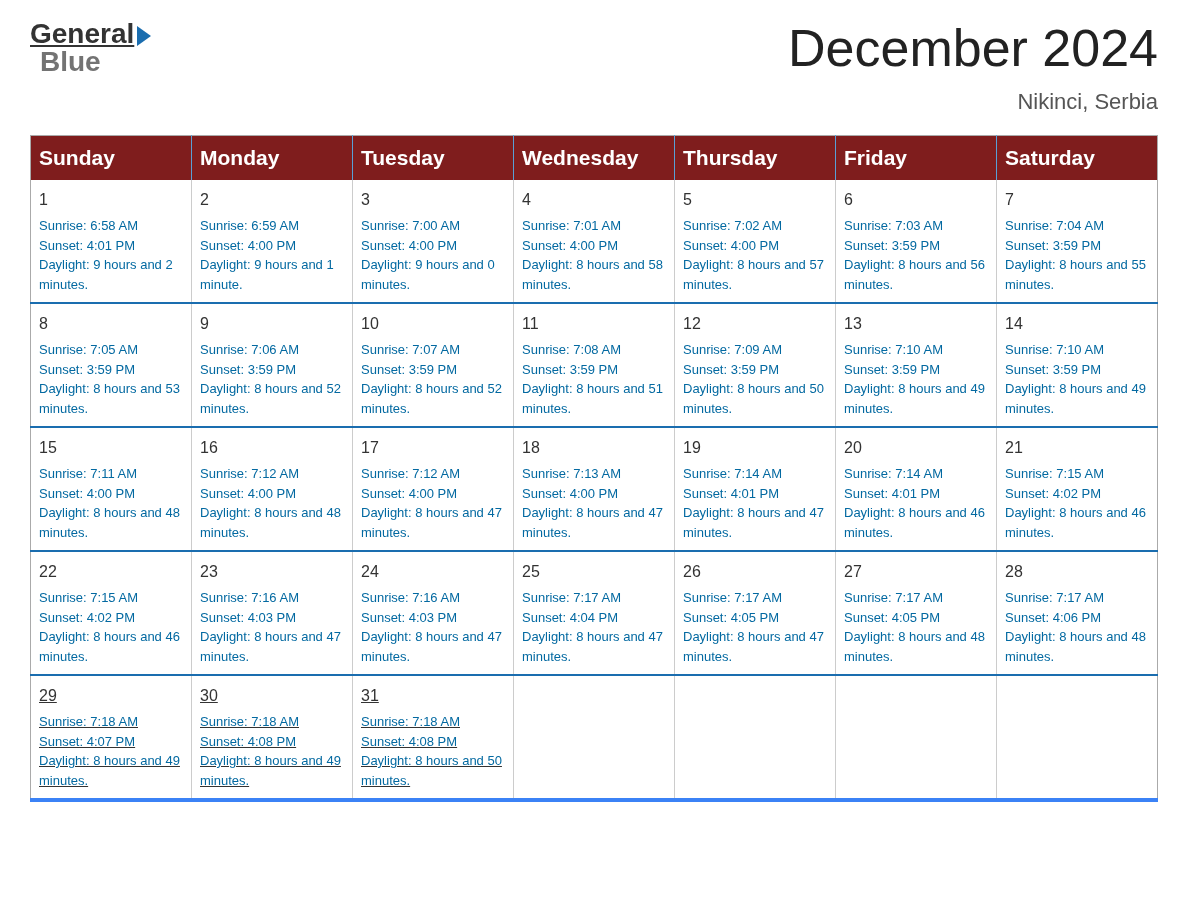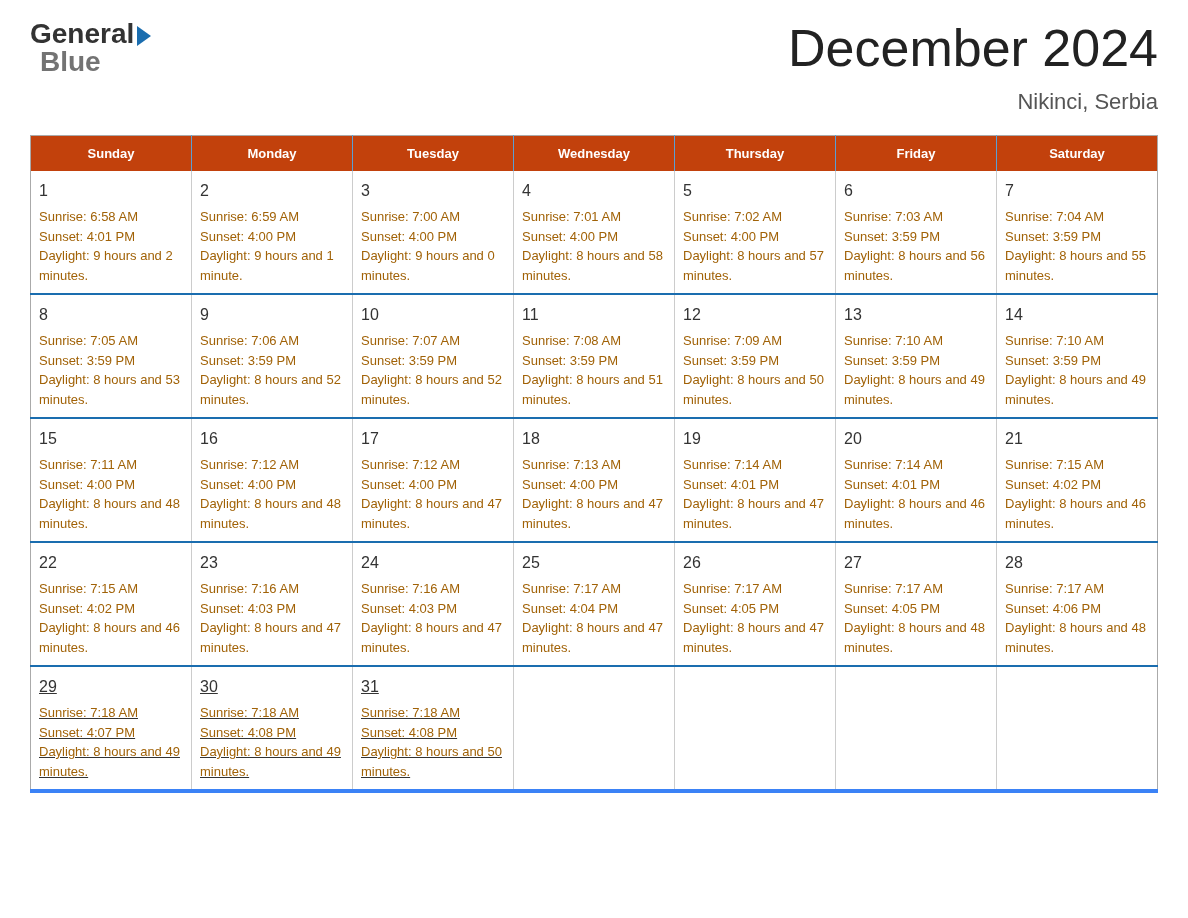--- a/index.html
+++ b/index.html
@@ -19,20 +19,21 @@
     .logo {
       display: flex;
       flex-direction: column;
       align-items: flex-start;
     }
     .logo-general {
       font-size: 28px;
       font-weight: bold;
       color: #333;
       line-height: 1;
+      text-decoration: underline;
     }
     .logo-general span {
       color: #1a6daf;
     }
     .logo-blue {
       font-size: 28px;
       font-weight: bold;
       color: #737373;
       line-height: 1;
       margin-left: 10px;
@@ -54,26 +55,26 @@
       font-size: 22px;
       color: #555;
       margin-top: 12px;
     }
     .calendar {
       width: 100%;
       border-collapse: collapse;
       border: 1px solid #aaa;
     }
     .calendar thead th {
-      background-color: #c2410c;
+      background-color: #7f1d1d;
       color: #ffffff;
-      font-size: 13px;
+      font-size: 21px;
       font-weight: bold;
       padding: 10px 8px;
-      text-align: center;
+      text-align: left;
       border-right: 1px solid #5a9fd4;
     }
     .calendar thead th:last-child {
       border-right: none;
     }
     .calendar tbody td {
       vertical-align: top;
       padding: 8px 8px;
       border-right: 1px solid #ccc;
       border-bottom: 2px solid #1a6daf;
@@ -90,21 +91,21 @@
       text-decoration: underline;
     }
     .day-number {
       font-size: 16px;
       font-weight: normal;
       margin-bottom: 4px;
       display: block;
     }
     .day-info {
       font-size: 13px;
-      color: #a16207;
+      color: #0369a1;
       line-height: 1.5;
     }
     .empty-cell {
       background: #fff;
     }
   </style>
 </head>
 <body>
 
 <div class="header">

